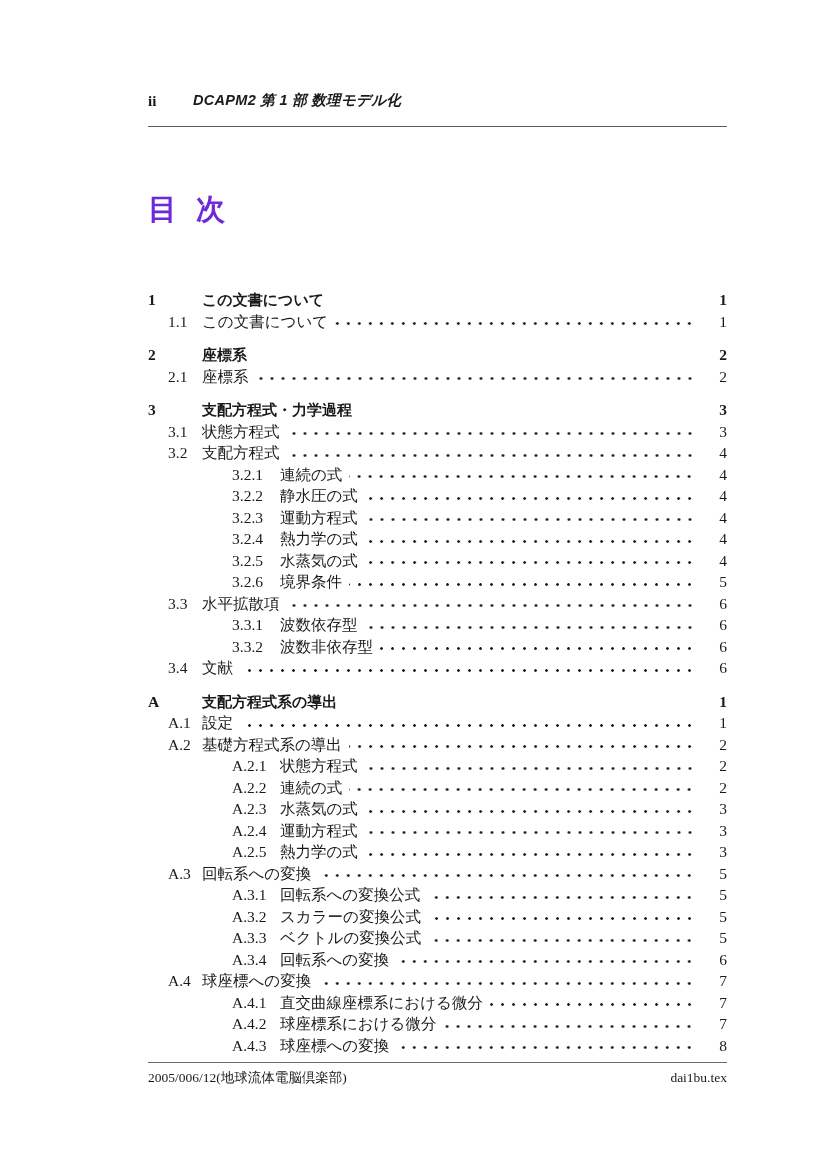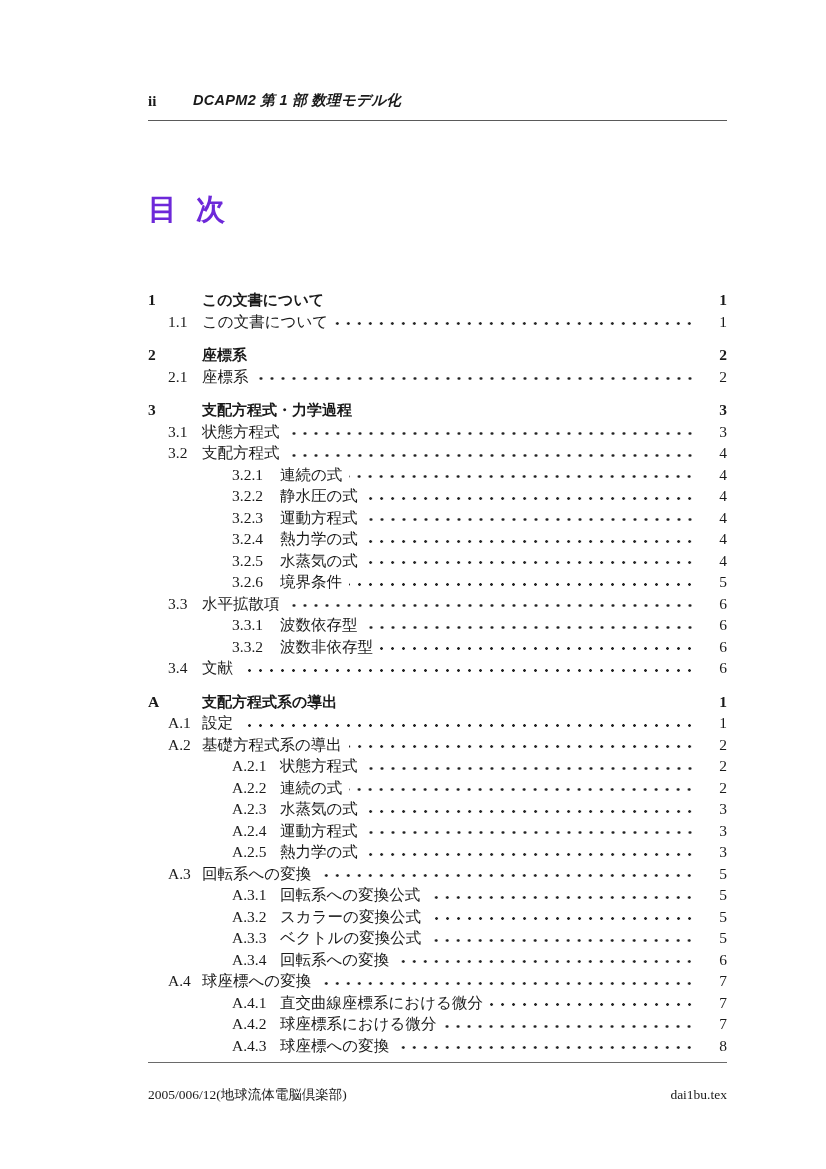--- a/index.html
+++ b/index.html
@@ -11,21 +11,21 @@
     font-family:"Liberation Serif","DejaVu Serif",serif;
     color:#1a1a1a;
     overflow:hidden;
   }
   
   .running-header {
     position:absolute; left:148px; top:91px; width:579px;
     display:flex; align-items:flex-end;
     font-weight:bold; font-size:15px;
     border-bottom:1.5px solid #5a5a5a;
-    padding-bottom:10px;
+    padding-bottom:16px;
   }
   .running-header .hnum { flex:none; width:45px; }
   .running-header .htitle {
     font-family:"Liberation Sans","DejaVu Sans",sans-serif;
     font-size:14.5px; letter-spacing:0.3px;font-style:italic;
   }
   
   .toc-title {
     position:absolute; left:148px; top:190px; margin:0;
     font-family:"Liberation Sans","DejaVu Sans",sans-serif;
@@ -59,21 +59,21 @@
     font-family:"Liberation Sans","DejaVu Sans",sans-serif;
     font-size:15px;
   }
   .row.chapter .dots { background:none; }
   .row.section .num { margin-left:20px; width:34px; }
   .row.subsection .num { margin-left:84px; width:48px; }
   
   .page-footer {
     position:absolute; left:148px; top:1062px; width:579px;
     border-top:1px solid #6a6a6a;
-    padding-top:23px;
+    padding-top:6px;
     display:flex; justify-content:space-between; align-items:baseline;
     font-size:13.5px;
   }
 </style>
 </head>
 <body>
 
 <div class="doc-page">
 
   <div class="running-header">

